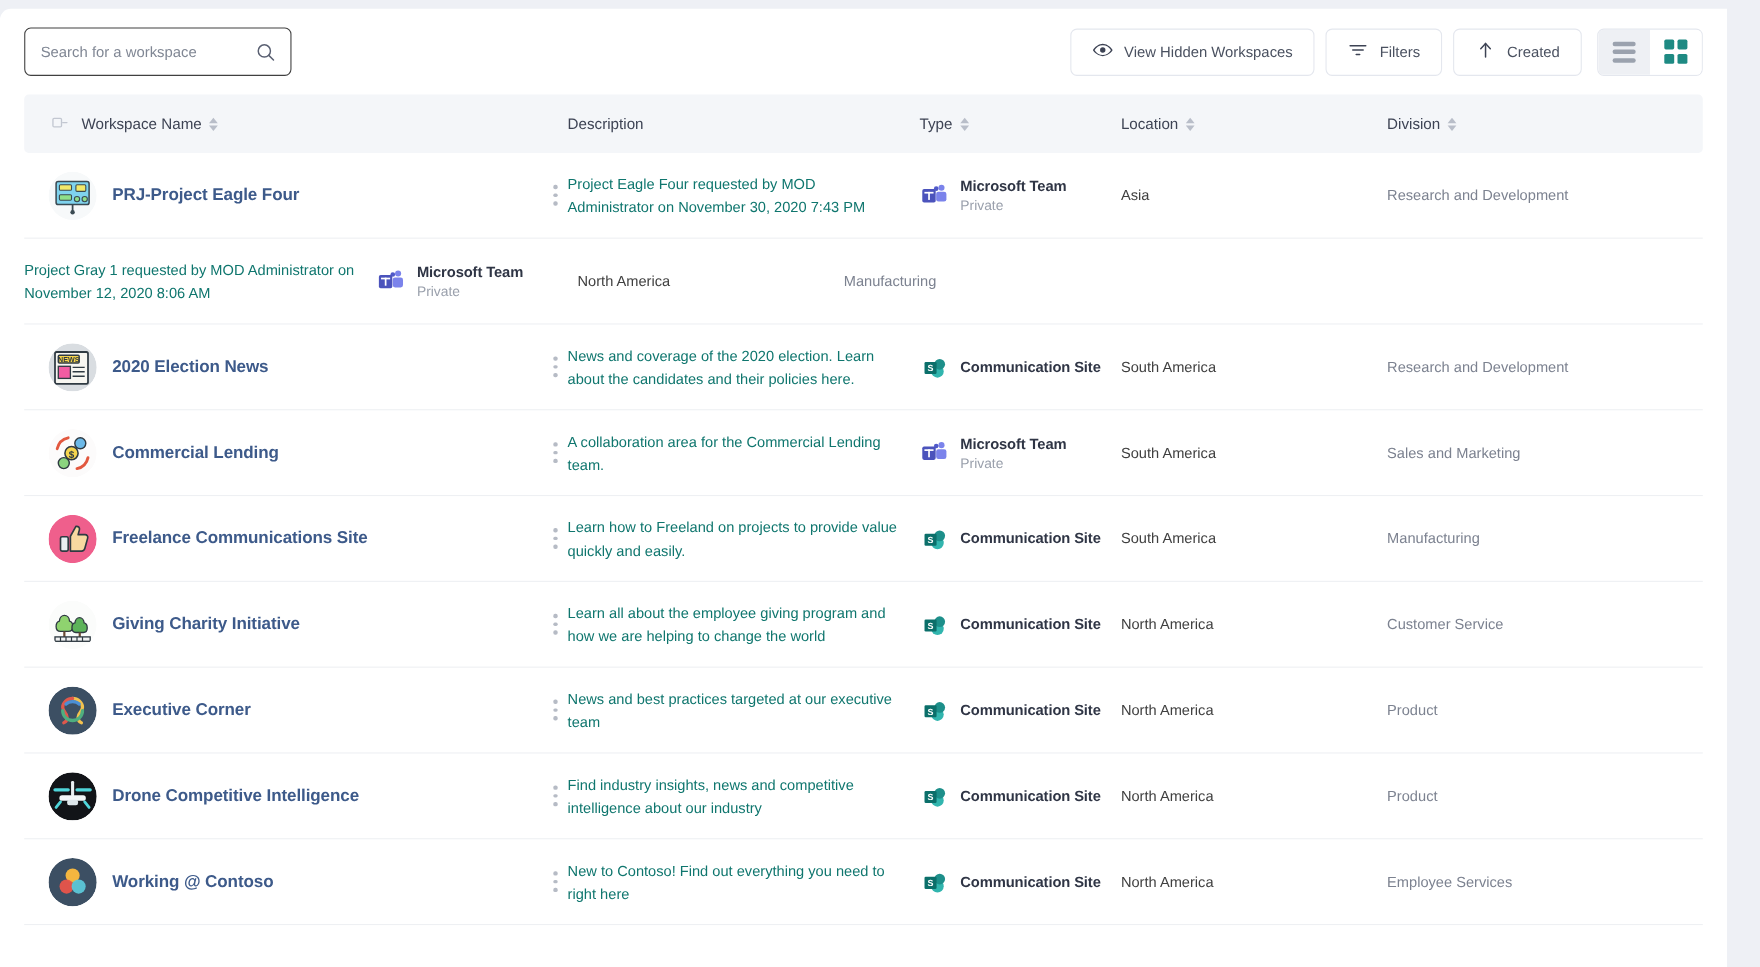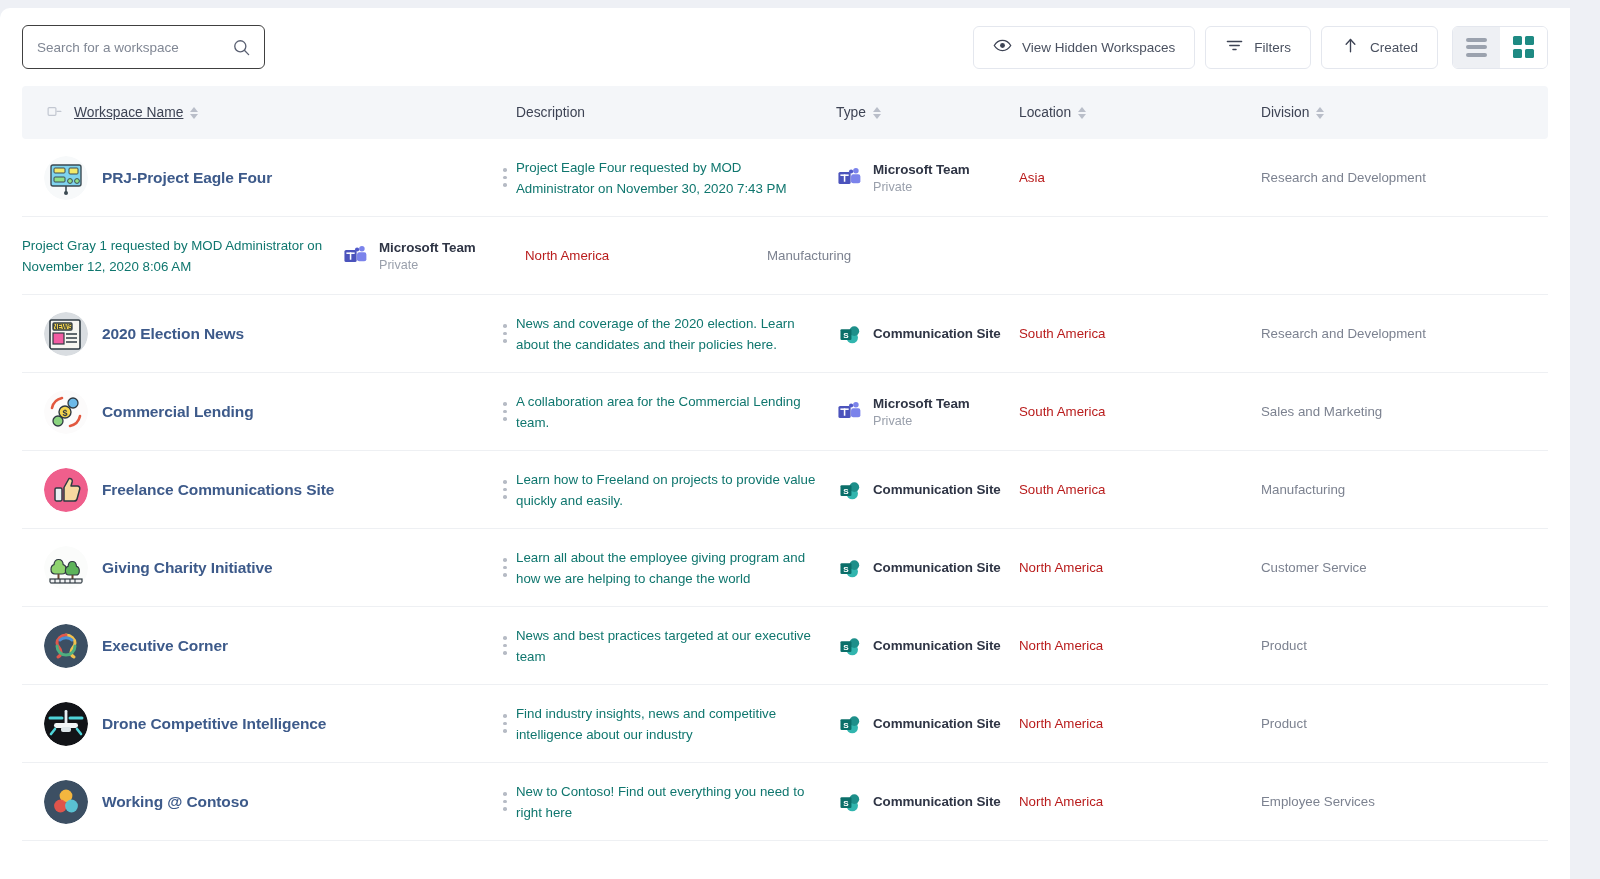--- a/index.html
+++ b/index.html
@@ -87,21 +87,21 @@
   .thead {
     background: #f4f6f9;
     height: 53px;
     display: flex; align-items: center;
     margin: 0 22px;
     border-radius: 4px;
     font-size: 13.8px;
     color: #3d4354;
   }
   .th { display: flex; align-items: center; gap: 7px; }
-  .th-name   { width: 494px; padding-left: 24px; text-decoration: underline; }
+  .th-name   { width: 494px; padding-left: 24px; }
   .th-desc   { width: 320px; }
   .th-type   { width: 183px; }
   .th-loc    { width: 242px; }
   .th-div    { width: 240px; }
   .sort {
     display: inline-flex; flex-direction: column; gap: 2px;
     position: relative; top: 0px;
   }
   .sort i {
     width: 0; height: 0; display:block;
@@ -146,21 +146,21 @@
   }
   .kebab i { width: 3.5px; height: 3.5px; border-radius: 50%; background: #b6bbc5; display:block; }
   .cell-desc {
     width: 320px;
     font-size: 13.3px; color: #0f766e; line-height: 21px;
     padding-right: 18px;
   }
   .cell-type { width: 183px; display: flex; align-items: center; gap: 11px; }
   .type-txt { font-size: 13.4px; color: #2f3545; font-weight: bold; letter-spacing: -0.1px;}
   .type-sub { font-size: 12.6px; color: #9aa0ac; margin-top: 3px; font-weight: normal;}
-  .cell-loc { width: 242px; font-size: 13.3px; color: #b91c1c; }
+  .cell-loc { width: 242px; font-size: 13.3px; color: #404040; }
   .cell-div { width: 240px; font-size: 13.3px; color: #7c8290; }
 
   
   .ticon { width: 26px; height: 26px; flex: 0 0 26px; }
 </style>
 </head>
 <body>
 
 <div class="app">
 

